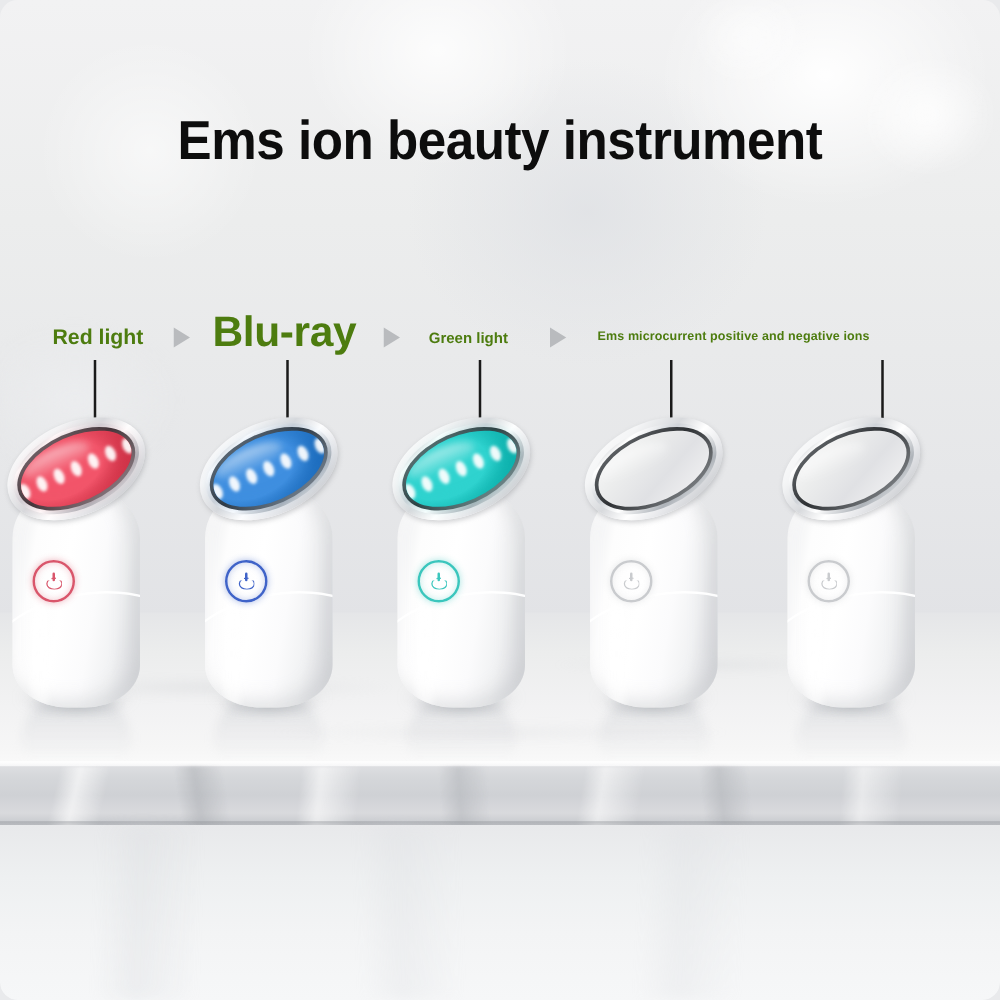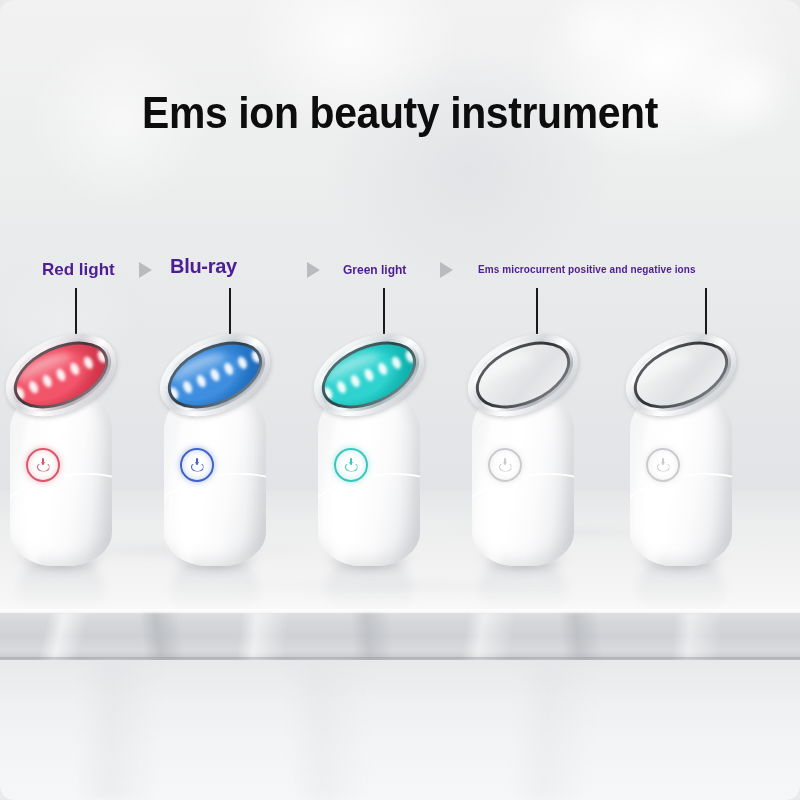--- a/index.html
+++ b/index.html
@@ -62,24 +62,24 @@
       filter:blur(5px);}
 
   
   .title{position:absolute;left:0;top:88px;width:800px;text-align:center;
       font-family:"Liberation Sans", sans-serif;
       font-size:44px;font-weight:bold;color:#0d0d0d;letter-spacing:-.4px;
       transform:scaleX(.93);transform-origin:center;white-space:nowrap;}
 
   
   .labels{position:absolute;left:0;top:258px;width:800px;height:24px;}
-  .label{position:absolute;top:0;white-space:nowrap;color:#4c1d95;font-weight:bold;
+  .label{position:absolute;top:0;white-space:nowrap;color:#4d7c0f;font-weight:bold;
       line-height:24px;}
   .label.l1{left:42px;font-size:17px;}
-  .label.l2{left:170px;font-size:20px;letter-spacing:-.3px;top:-4px;}
+  .label.l2{left:170px;font-size:34px;letter-spacing:-.3px;top:-4px;}
   .label.l3{left:343px;font-size:12px;}
   .label.l4{left:478px;font-size:10px;letter-spacing:.1px;}
   .arrow{position:absolute;top:4px;width:0;height:0;
       border-left:13px solid #b9bbbe;border-top:8px solid transparent;border-bottom:8px solid transparent;}
   .arrow.a1{left:139px;}
   .arrow.a2{left:307px;}
   .arrow.a3{left:440px;}
 
   
   .leader{position:absolute;width:1.5px;background:#1a1a1a;}

